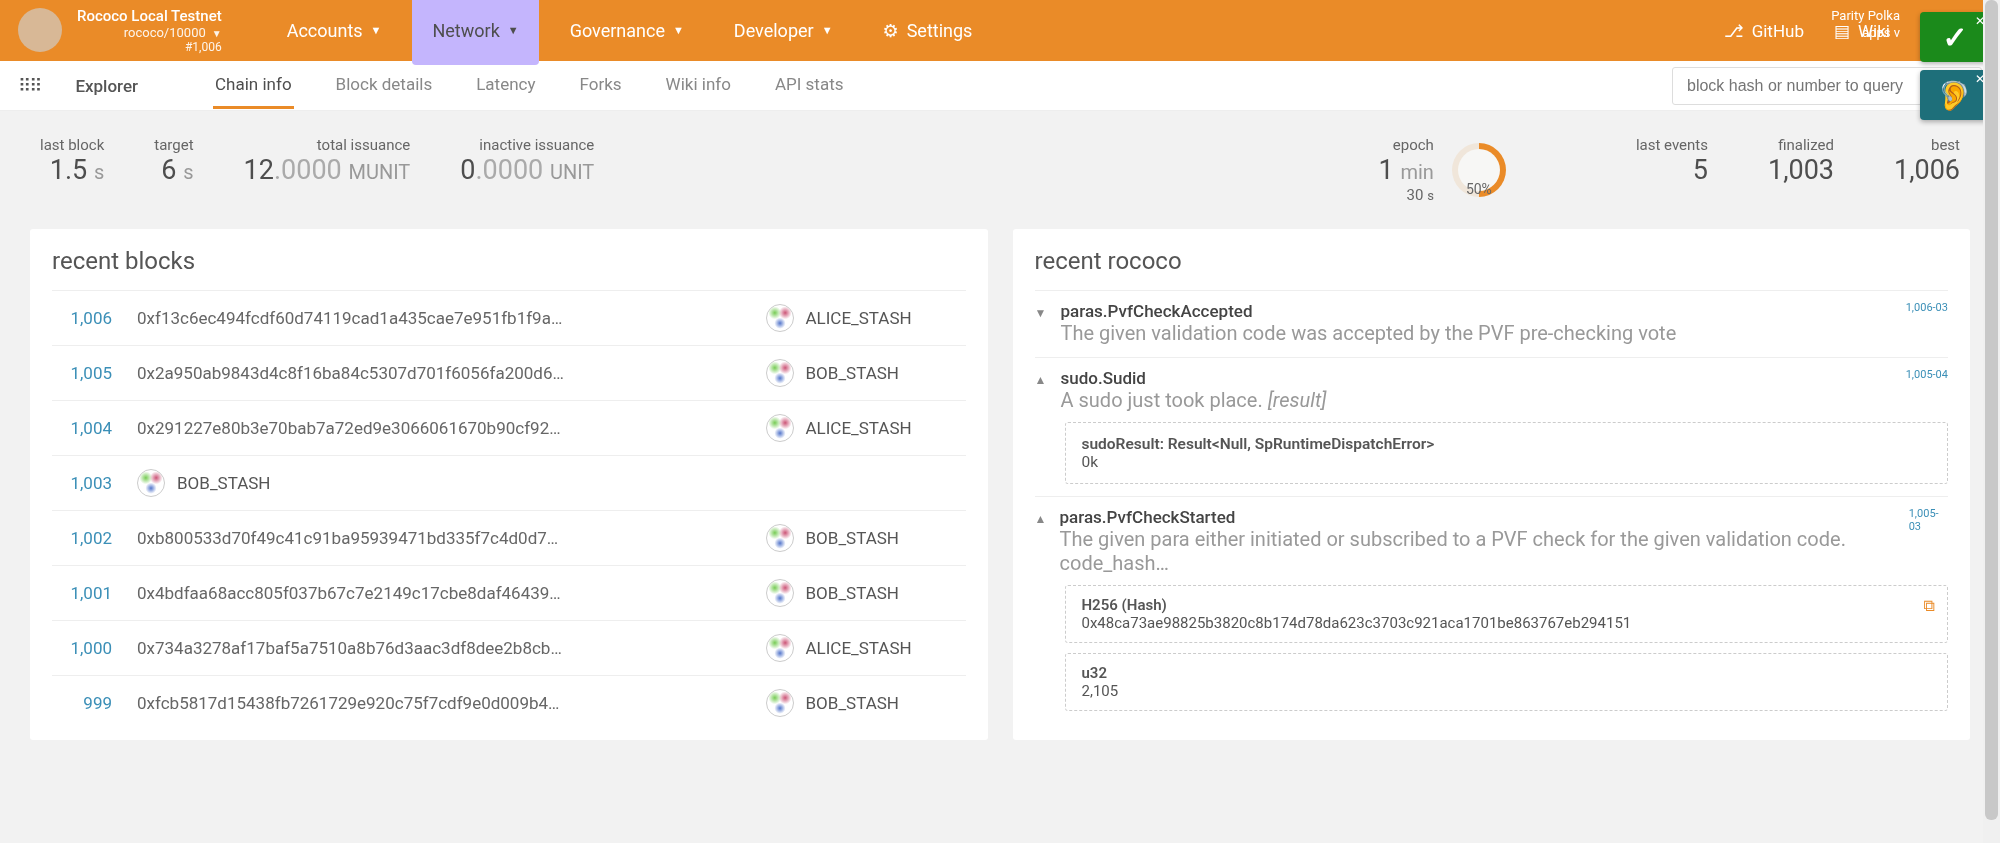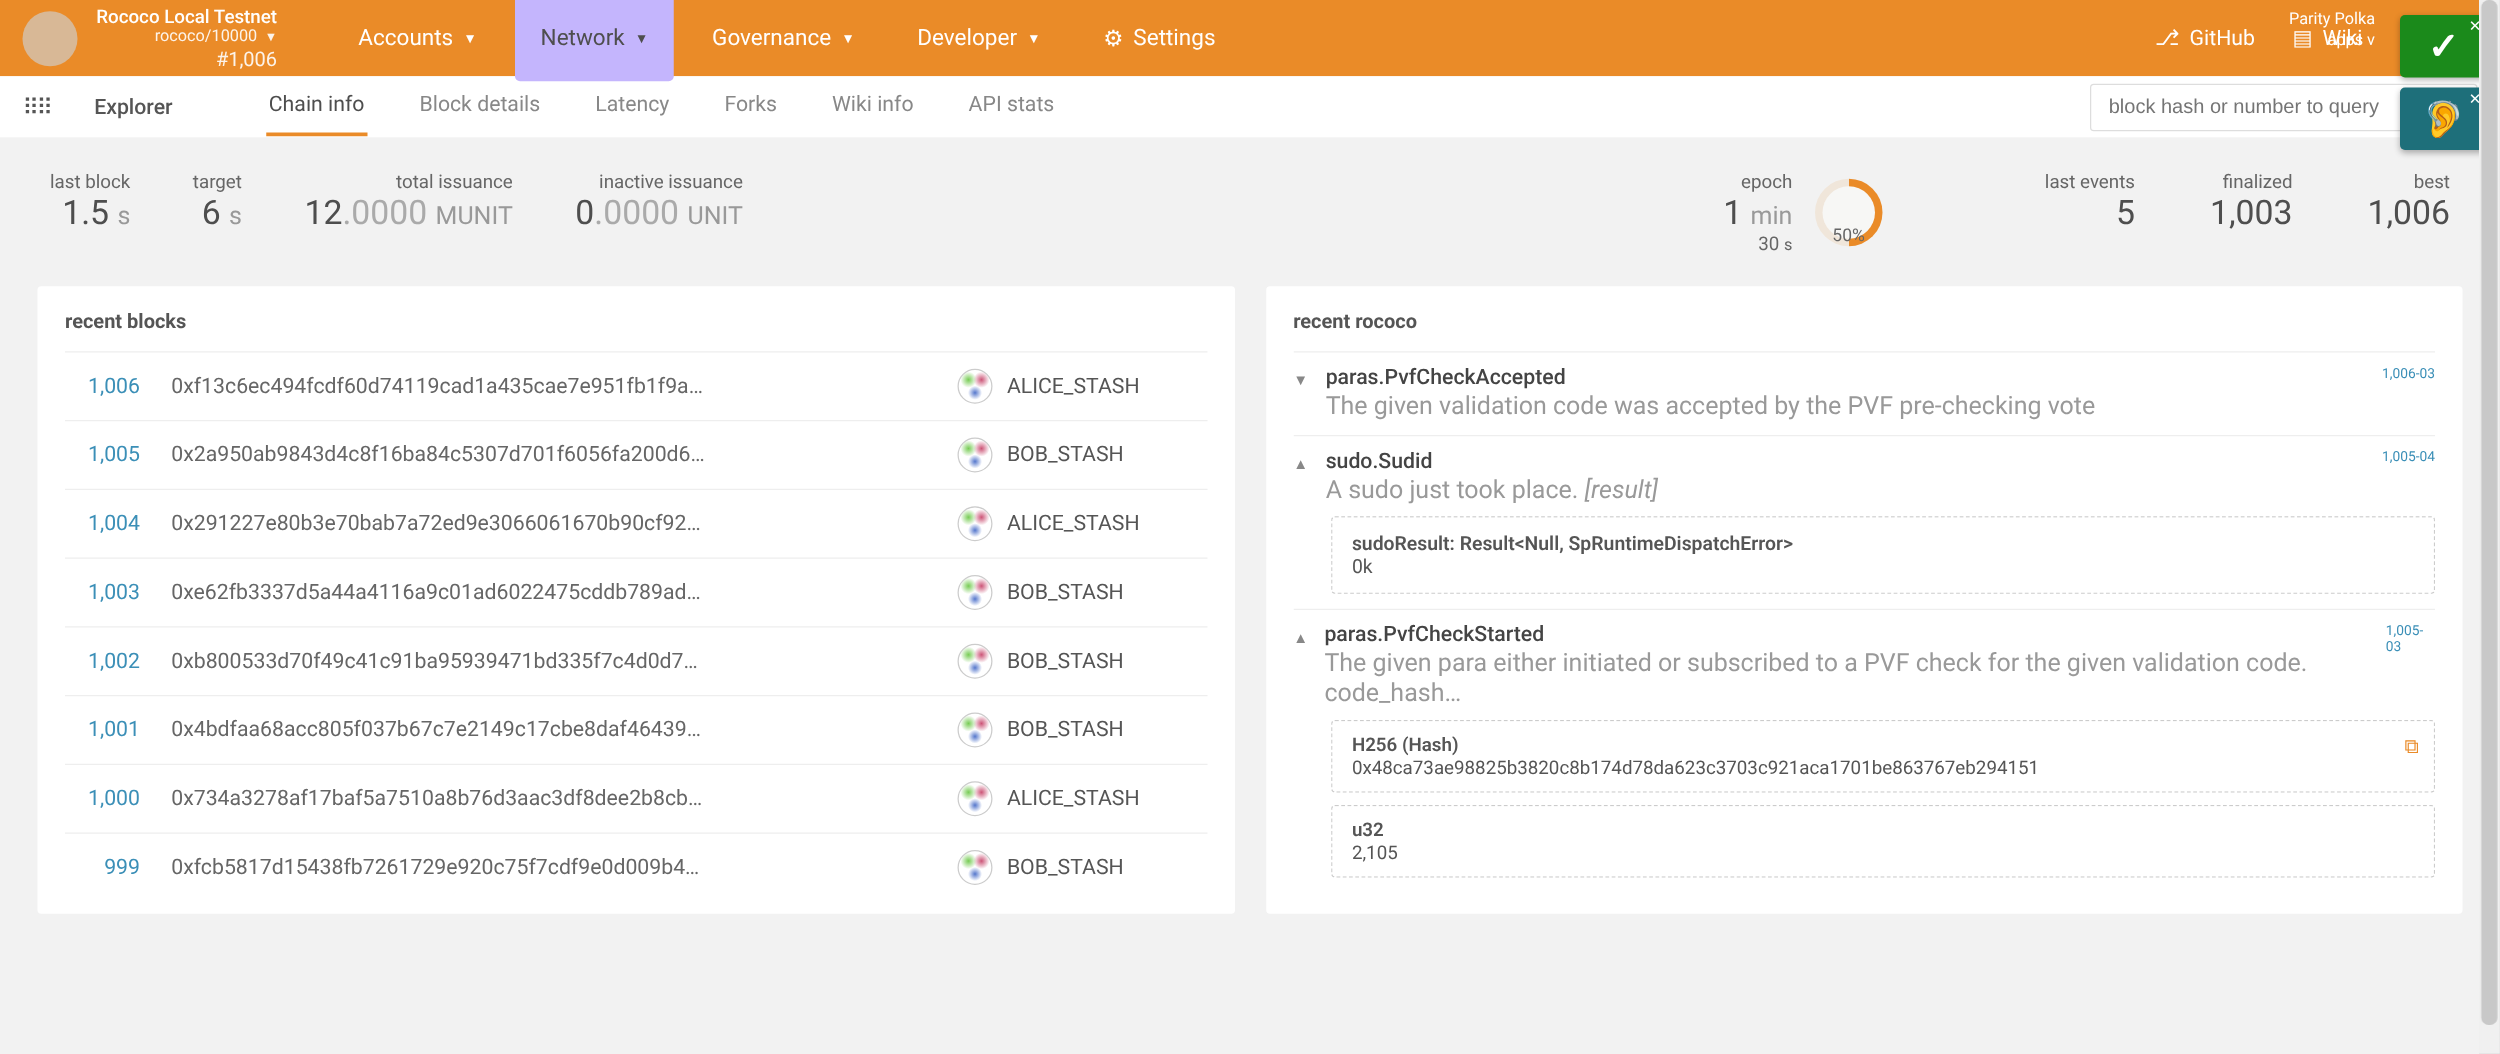--- a/index.html
+++ b/index.html
@@ -6,21 +6,21 @@
 body { font-family: -apple-system, BlinkMacSystemFont, "Segoe UI", Roboto, sans-serif; background: #f2f2f2; color: #4e4e4e; width: 2000px; height: 843px; overflow: hidden; position: relative; }
 
 
 .topbar { background: #ea8b28; height: 61px; display: flex; align-items: center; color: #fff; font-size: 17px; }
 .chain-box { display: flex; align-items: center; padding-left: 18px; }
 .chain-logo { width: 44px; height: 44px; border-radius: 50%; background: #d8b896; margin-right: 15px; }
 .chain-text { line-height: 1.2; text-align: right; padding-right: 10px;}
 .chain-name { font-size: 15px; font-weight: 500; }
 .chain-sub { font-size: 13px; opacity: 0.9; }
 .chain-sub .caret { margin-left: 6px; font-size: 10px; display:inline-block; }
-.chain-num { font-size: 16px; opacity: 0.9; }
+.chain-num { font-size: 12px; opacity: 0.9; }
 .nav { display: flex; gap: 0; margin-left: 30px; align-items: center; height:100%;}
 .nav-item { padding: 18px 25px; cursor: pointer; display:flex; align-items:center; gap:8px; font-size: 18px; height:100%;}
 .nav-item.active { background: #c4b5fd; color: #4e4e4e; border-radius: 4px; margin: 8px 6px; padding: 24px 20px; height:auto; }
 .caret-down { font-size: 11px; }
 .top-right { margin-left: auto; display: flex; align-items: center; gap: 30px; padding-right: 110px; }
 .top-right a { color: #fff; display:flex; align-items:center; gap:8px; }
 .footer-txt { position:absolute; right: 100px; top: 8px; font-size: 13px; color:#fff; text-align:right; line-height:1.3;}
 
 
 .subbar { height: 50px; background: #fff; display: flex; align-items: center; padding: 0 18px; gap: 35px; font-size: 17px; color:#555; border-bottom: 1px solid #eee; }
@@ -42,21 +42,21 @@
 .epoch-block { margin-left:auto; display:flex; align-items:center; gap:18px; }
 .epoch-text { text-align:right; }
 .ring { width:54px; height:54px; border-radius:50%; position:relative; display:flex; align-items:flex-end; justify-content:center; font-size:14px; color:#666; background: conic-gradient(#ea8b28 0deg 180deg, #f0e6da 180deg 360deg); }
 .ring::before { content:""; position:absolute; inset:6px; background:#f7f7f5; border-radius:50%; }
 .ring span { position:relative; z-index:1; }
 .stats-right { display:flex; gap:60px; margin-left: 80px;}
 
 
 .panels { display:flex; gap: 25px; padding: 10px 30px; }
 .panel { background:#fff; border-radius:3px; flex:1; padding: 18px 22px 10px; }
-.panel h2 { font-size: 16px; font-weight:700; color:#555; margin-bottom: 15px; }
+.panel h2 { font-size: 24px; font-weight:400; color:#555; margin-bottom: 15px; }
 
 
 .blk-row { display:flex; align-items:center; border-top:1px solid #eee; padding: 13px 0; gap: 25px; font-size:17px; }
 .blk-num { color:#3b8fb7; width:60px; text-align:right; }
 .blk-hash { color:#666; flex:1; overflow:hidden; text-overflow:ellipsis; white-space:nowrap; font-family: inherit; }
 .ident { display:flex; align-items:center; gap:12px; width:200px; }
 .ident-icon { width:28px; height:28px; border-radius:50%; border:1px solid #ccc; background: radial-gradient(circle at 30% 30%, #7c5, transparent 25%), radial-gradient(circle at 70% 30%, #c57, transparent 25%), radial-gradient(circle at 50% 70%, #57c, transparent 25%), #fff;}
 .ident-name { color:#555; font-size:17px; }
 
 
@@ -213,21 +213,20 @@
         <div class="blk-row">
           <span class="blk-num">1,004</span>
           <span class="blk-hash">0x291227e80b3e70bab7a72ed9e3066061670b90cf92…</span>
           <span class="ident">
             <span class="ident-icon"></span>
             <span class="ident-name">ALICE_STASH</span>
           </span>
         </div>
         <div class="blk-row">
           <span class="blk-num">1,003</span>
-          <span class="blk-hash">0xe62fb3337d5a44a4116a9c01ad6022475cddb789ad…</span>
           <span class="ident">
             <span class="ident-icon"></span>
             <span class="ident-name">BOB_STASH</span>
           </span>
         </div>
         <div class="blk-row">
           <span class="blk-num">1,002</span>
           <span class="blk-hash">0xb800533d70f49c41c91ba95939471bd335f7c4d0d7…</span>
           <span class="ident">
             <span class="ident-icon"></span>

